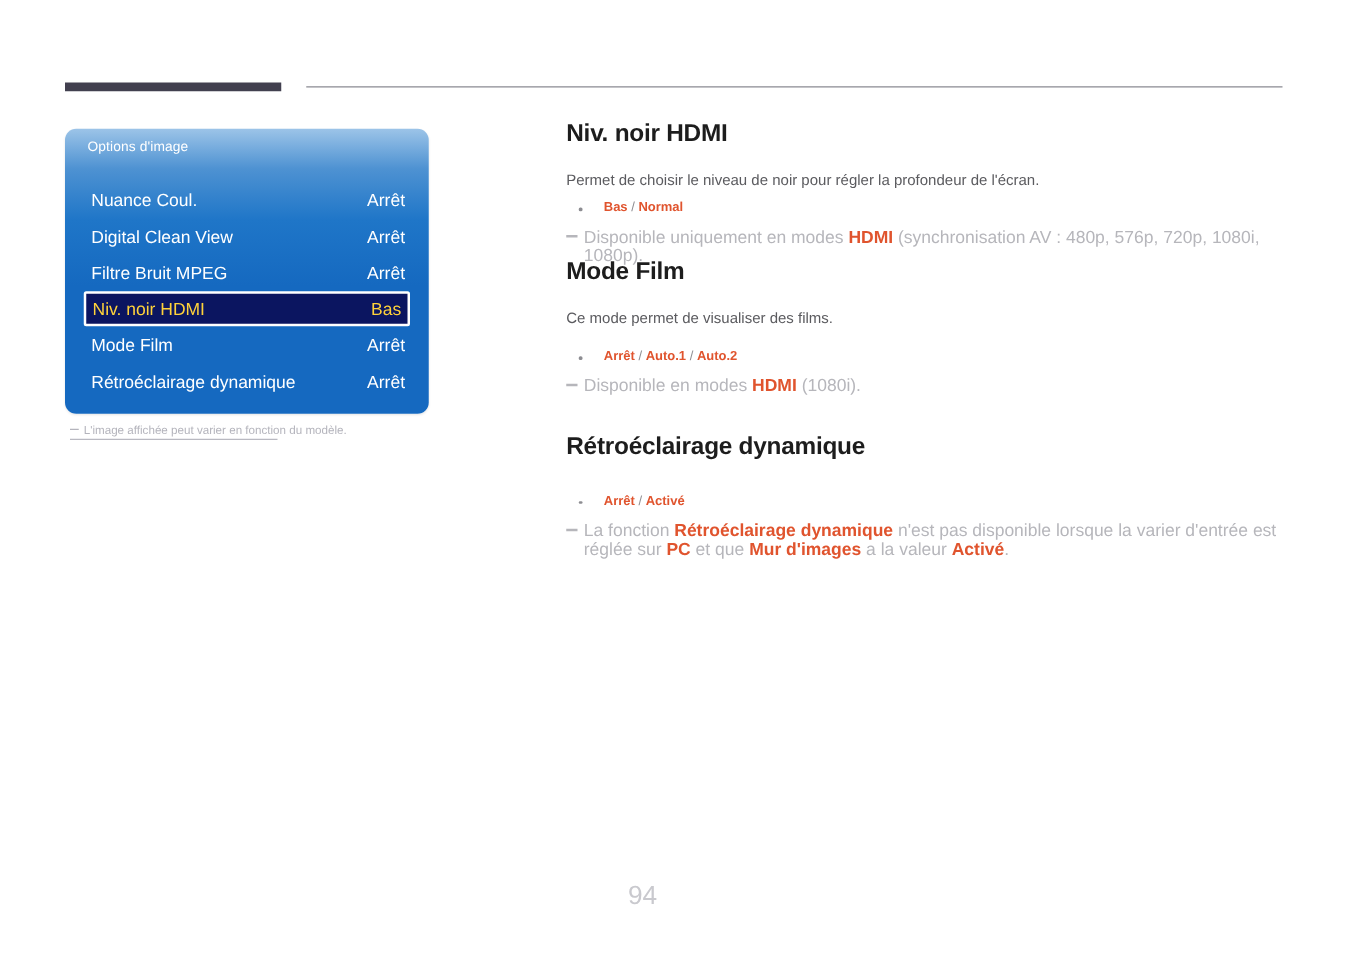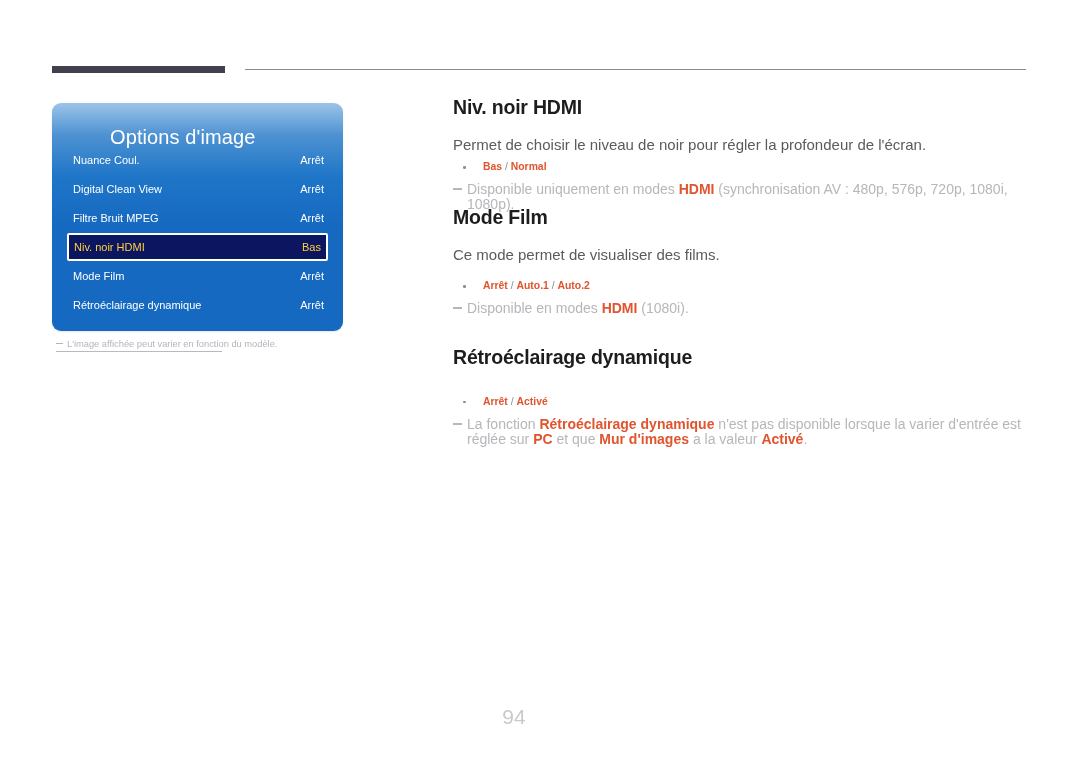--- a/index.html
+++ b/index.html
@@ -47,41 +47,40 @@
                 #4e92d2 14%,
                 #1f76c8 32%,
                 #1569c0 55%,
                 #1569c0 100%);
     box-shadow: 0 1px 2px rgba(0,0,0,0.10);
     overflow: hidden;
   }
   .osd-title {
     position: absolute;
     left: 18px;
-    top: 23px;
-    font-size: 20px;
+    top: 9px;
+    font-size: 11px;
     color: #ffffff;
     letter-spacing: 0.1px;
-    margin-left: 40px;
   }
   .osd-rows {
     position: absolute;
     left: 0;
     top: 42px;
     width: 100%;
   }
   .osd-row {
     position: relative;
     height: 29.4px;
     display: flex;
     align-items: center;
     padding: 0 19px 0 21px;
     box-sizing: border-box;
     color: #ffffff;
-    font-size: 11px;
+    font-size: 14px;
   }
   .osd-row .osd-label { flex: 1 1 auto; white-space: nowrap; }
   .osd-row .osd-value { flex: 0 0 auto; }
   .osd-row.selected {
     background: #0b1560;
     border: 2px solid #ffffff;
     border-radius: 2px;
     color: #ffd23a;
     height: 28px;
     margin: 0 15px;
@@ -134,21 +133,21 @@
     font-weight: bold;
     color: #1d1d1d;
     letter-spacing: -0.2px;
   }
   .sec-niv  { position: absolute; top: 0;   left: 0; width: 100%; }
   .sec-film { position: absolute; top: 110px; left: 0; width: 100%; }
   .sec-retro{ position: absolute; top: 250px; left: 0; width: 100%; }
 
   p.body-text {
     margin: 0;
-    font-size: 15px;
+    font-size: 12px;
     line-height: 15.4px;
     color: #5b5b5f;
   }
   .gap-a { height: 18px; }
   .gap-b { height: 9px; }
   .gap-c { height: 7px; }
 
   ul.opt-list {
     margin: 0;
     padding: 0;

